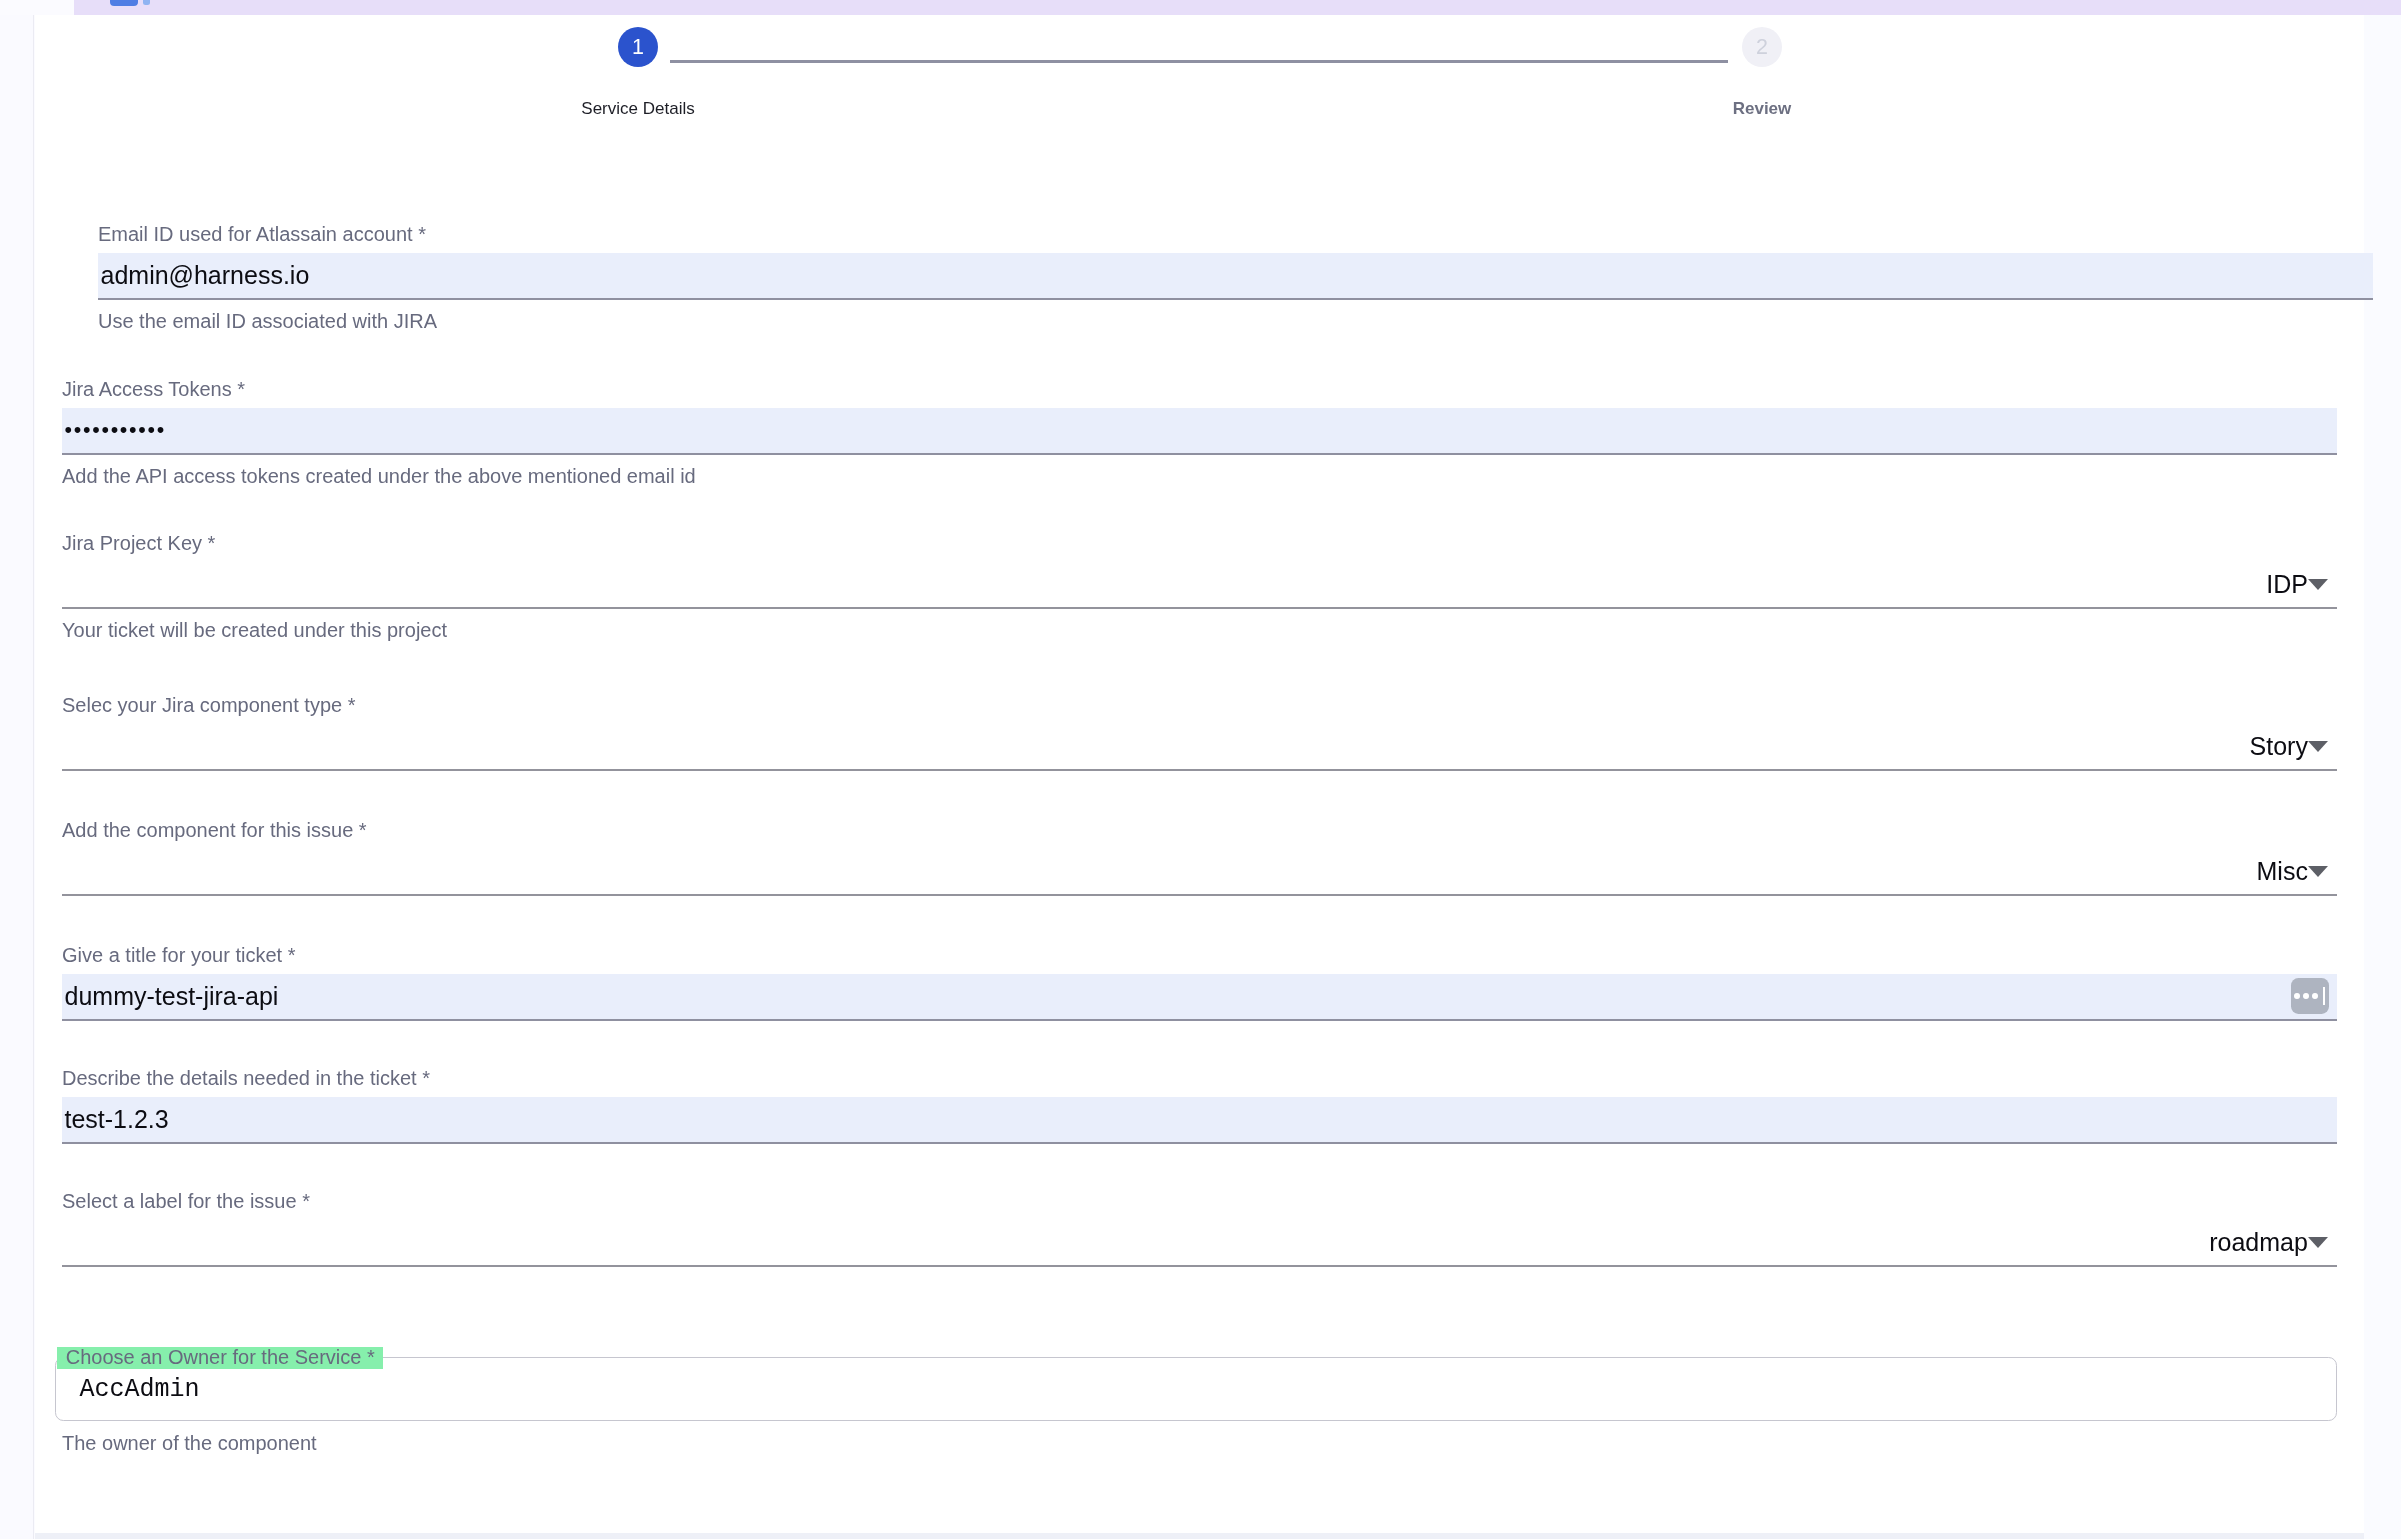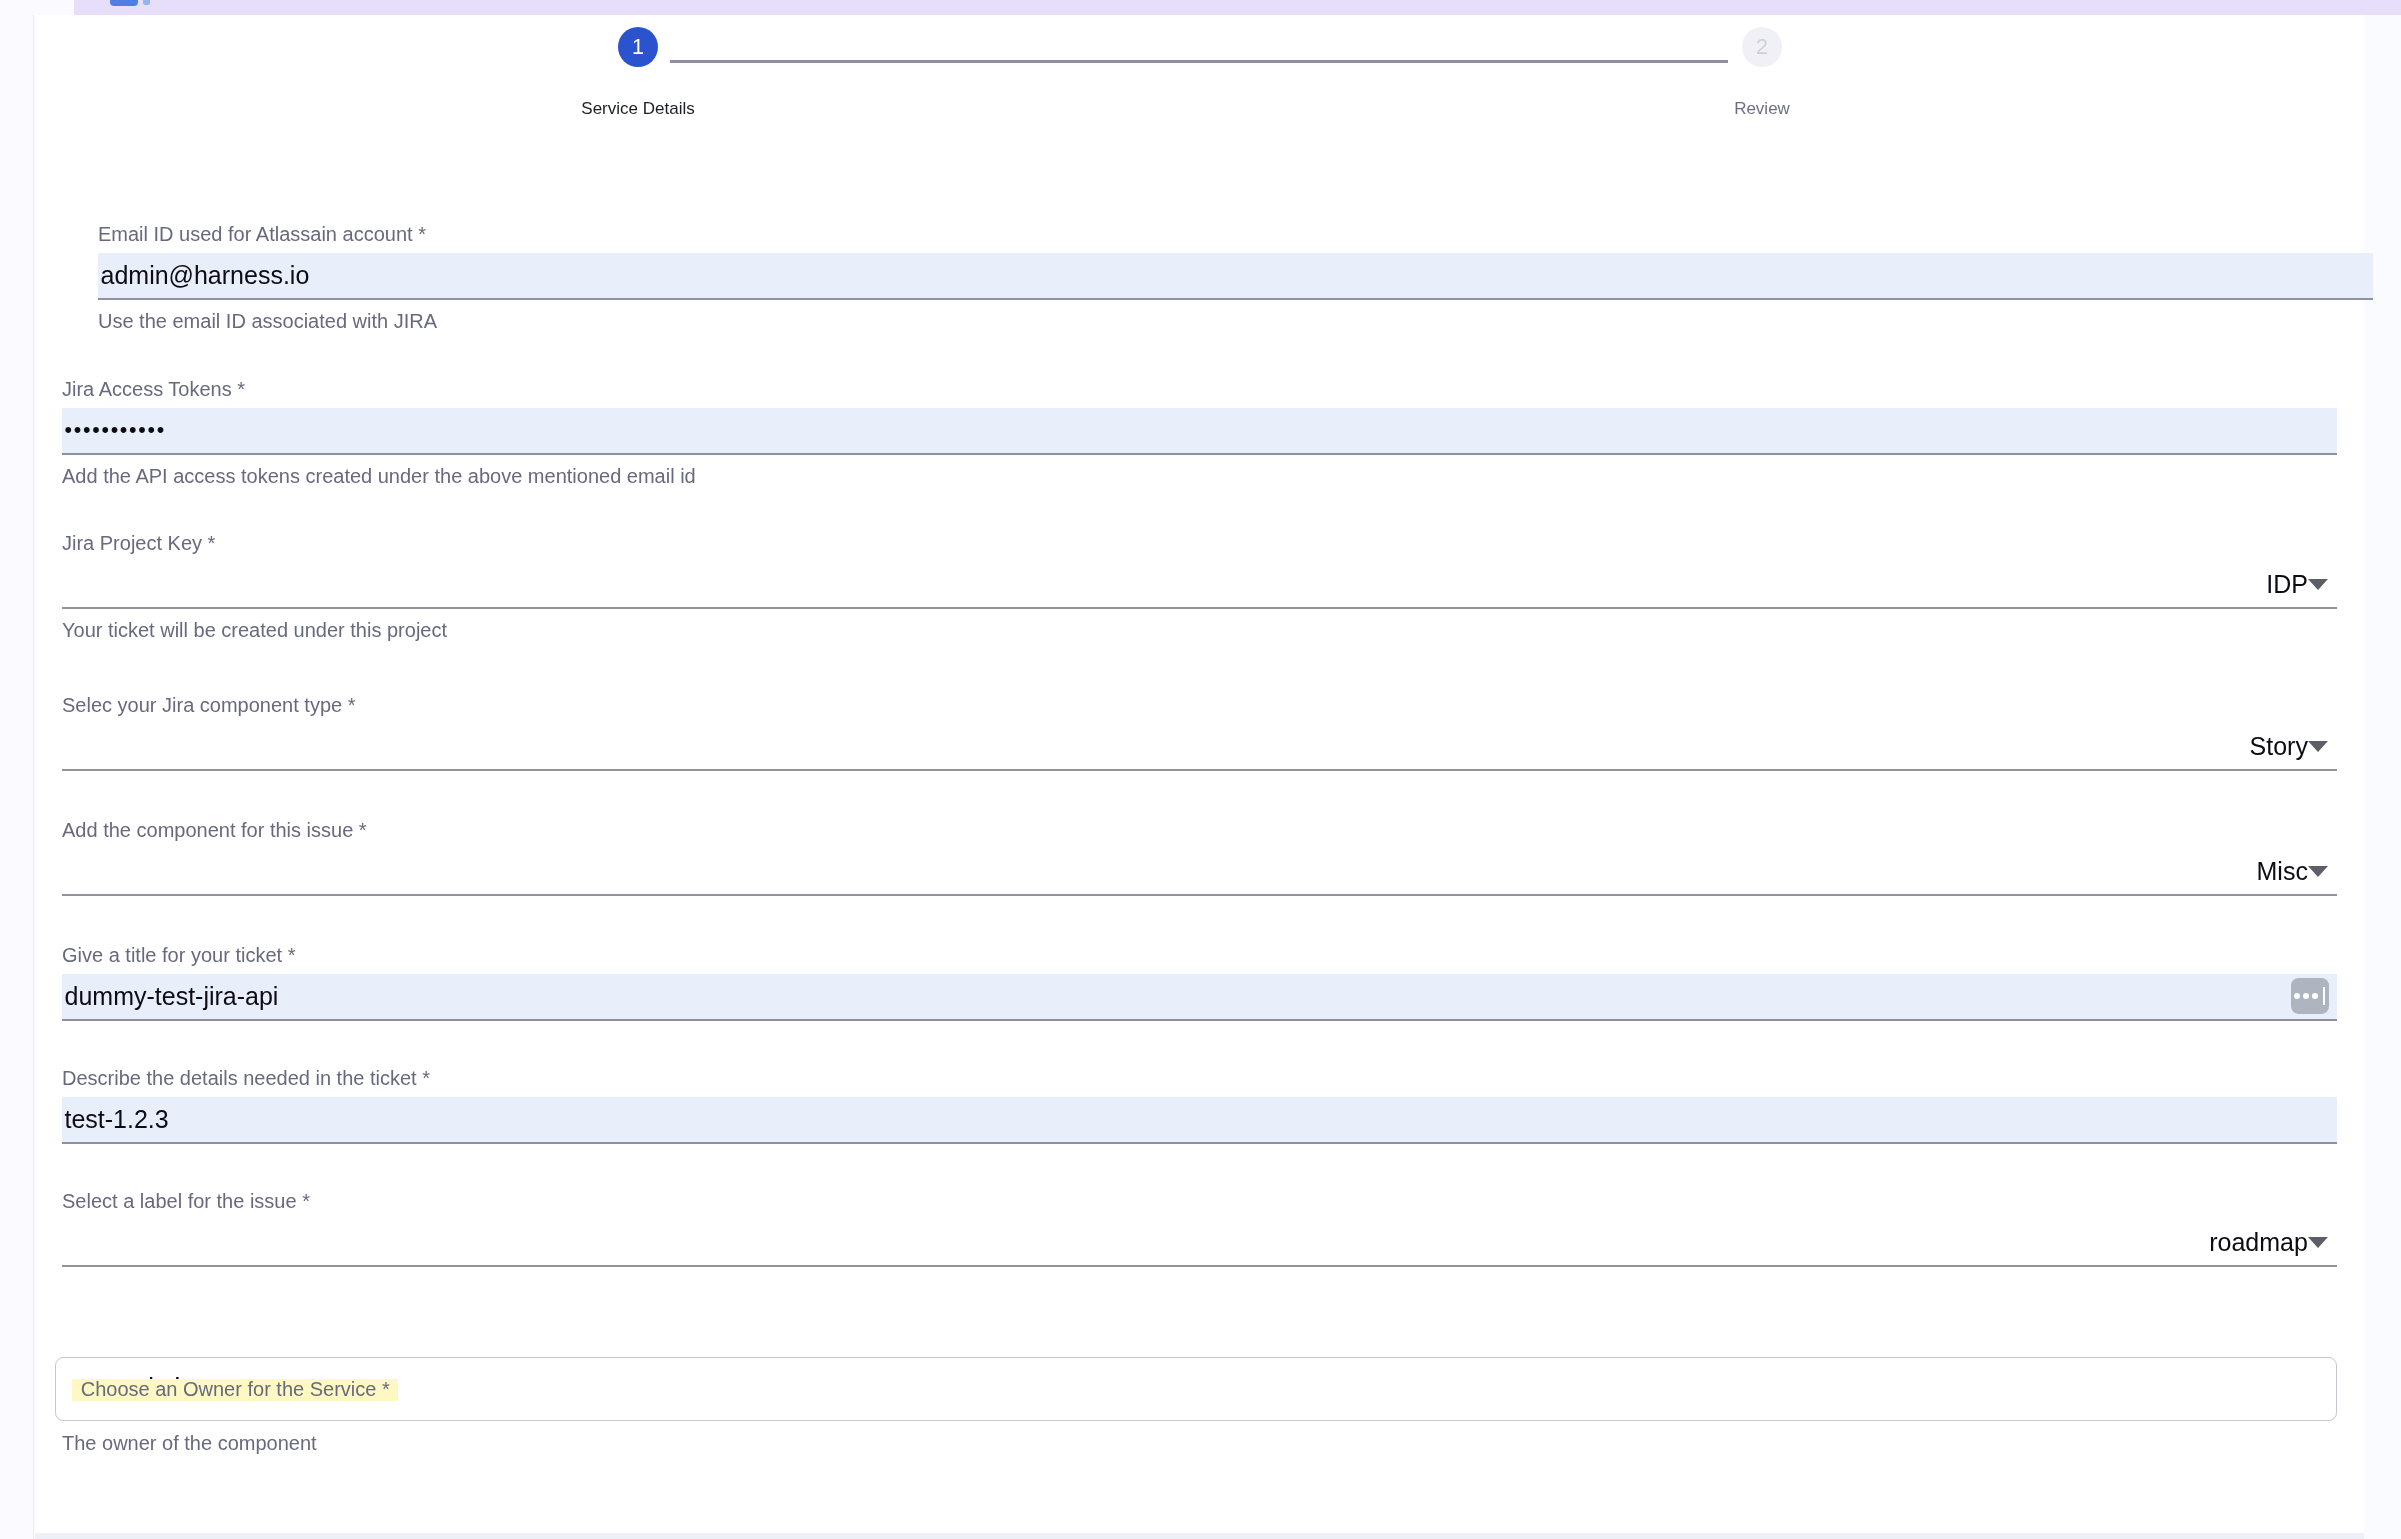--- a/index.html
+++ b/index.html
@@ -25,21 +25,21 @@
   
   .stepper{position:absolute;top:0;left:0;right:0;height:165px;}
   .step{position:absolute;top:12.4px;width:430px;display:flex;flex-direction:column;align-items:center;}
   .step-1{left:388px;}
   .step-2{left:1512px;}
   .step-circle{width:40px;height:40px;border-radius:50%;display:flex;align-items:center;justify-content:center;font-size:21.5px;line-height:1;}
   .step-1 .step-circle{background:#2b53cd;color:#ffffff;}
   .step-2 .step-circle{background:#f0f0f6;color:#ced1dc;}
   .step-label{margin-top:32px;font-size:17px;}
   .step-1 .step-label{color:#1d1e26;font-weight:500;}
-  .step-2 .step-label{color:#6d7082;font-weight:400;}
+  .step-2 .step-label{color:#6d7082;font-weight:700;}
   .connector{position:absolute;top:45px;left:635px;width:1058px;height:2.5px;background:#8e90a2;}
 
   
   .field{position:absolute;left:27px;width:2275px;}
   .field-label{font-size:20px;line-height:21.5px;color:#676a7e;}
   .helper{font-size:20px;line-height:21.5px;color:#676a7e;margin-top:10.8px;}
 
   .text-input{margin-top:7.4px;height:45px;background:#e9eefb;border-bottom:2.5px solid #8f90a0;
     display:flex;align-items:center;font-size:25px;color:#0c0c12;padding:0 2.5px;position:relative;box-sizing:content-box;}
   .password{letter-spacing:1.7px;font-size:21.5px;}
@@ -49,21 +49,21 @@
   .caret{width:0;height:0;border-left:10.8px solid transparent;border-right:10.8px solid transparent;border-top:11.6px solid #5d5f66;margin-right:6.6px;}
 
   .expand-btn{position:absolute;right:8.3px;top:50%;transform:translateY(-50%);width:38px;height:36px;border-radius:7.4px;
     background:#aeb4c0;display:flex;align-items:center;justify-content:center;cursor:pointer;}
   .expand-btn .dot{width:5.8px;height:5.8px;border-radius:50%;background:#ffffff;margin-right:3.3px;}
   .expand-btn .bar{width:2.5px;height:18px;background:#ffffff;margin-left:1.7px;}
 
   
   .owner-box{position:relative;margin-left:-6.6px;width:2282px;height:64px;border:1.7px solid #c6c6cf;border-radius:8.3px;
     box-sizing:border-box;display:flex;align-items:center;padding-left:23px;background:#ffffff;}
-  .owner-float-label{position:absolute;top:-10.8px;left:16px;background:#fef9c3;padding:0 8.3px;font-size:20px;line-height:21.5px;color:#676a7e;margin-top:32px;}
+  .owner-float-label{position:absolute;top:-10.8px;left:1px;background:#86efac;padding:0 8.3px;font-size:20px;line-height:21.5px;color:#676a7e;}
   .owner-value{font-size:25px;color:#0c0c12;font-family:Liberation Mono, monospace;}
   .owner-helper{margin-top:11.6px;}
 
   .footer-strip{position:absolute;left:0;right:0;bottom:0;height:6.6px;background:#eef0f7;}
 </style>
 </head>
 <body>
 
 <div class="banner">
   <div class="banner-icon"></div>

